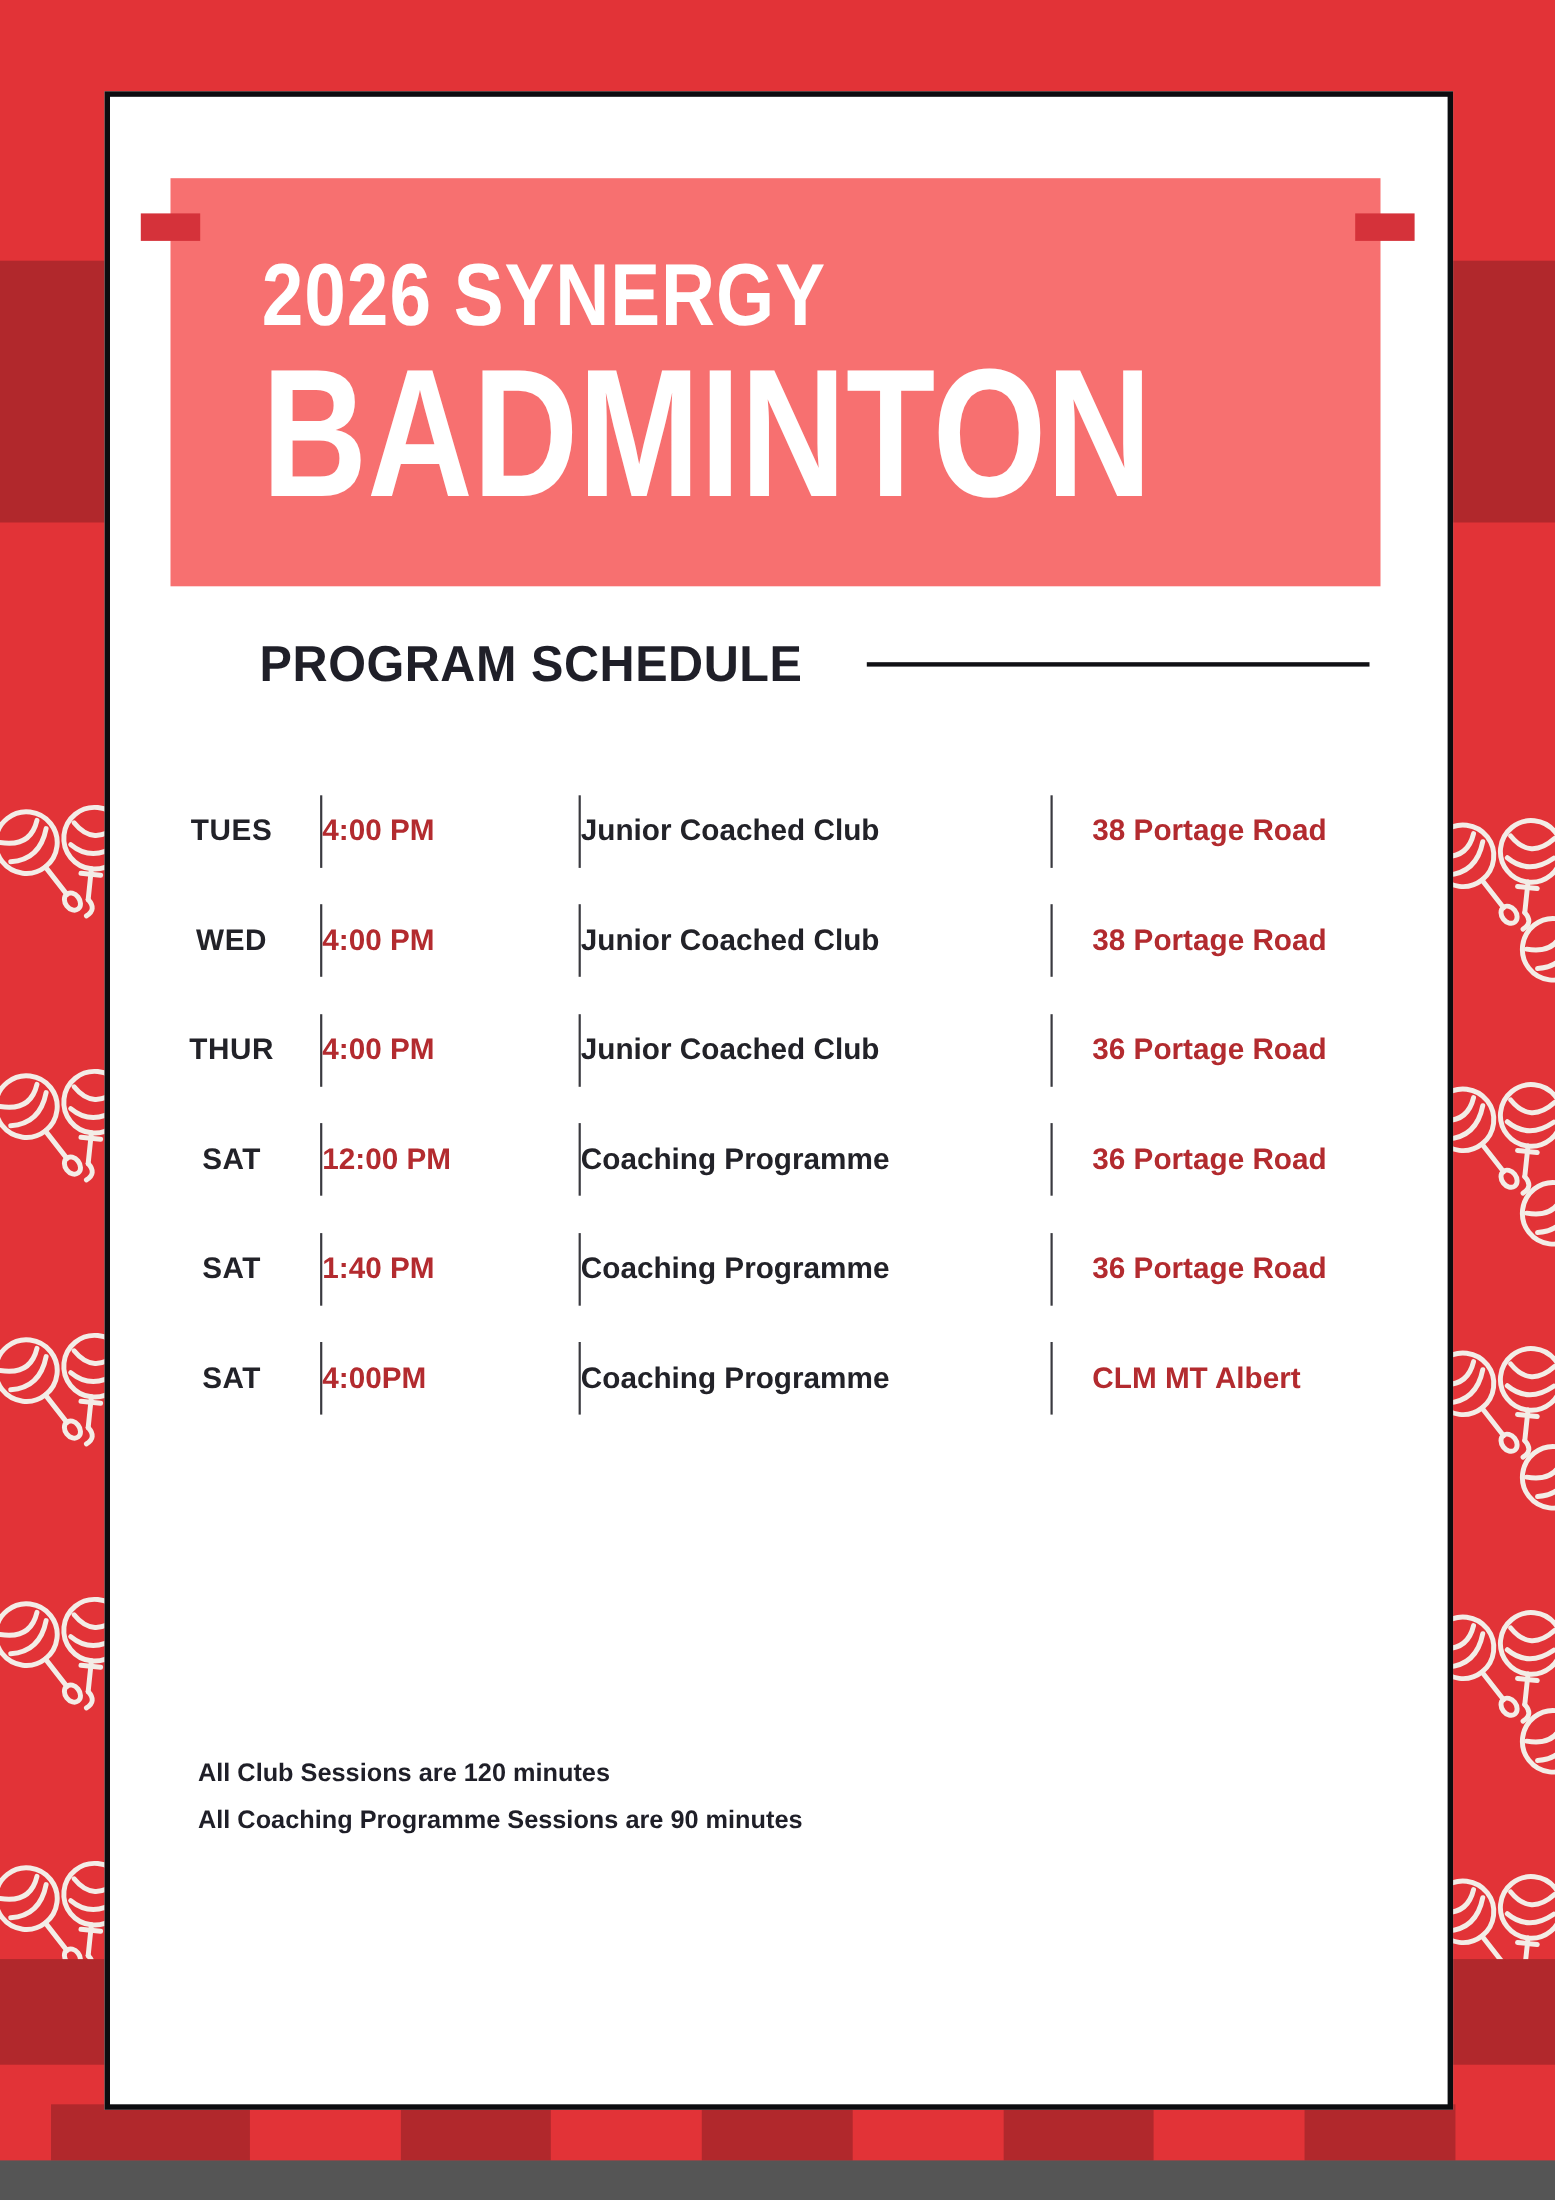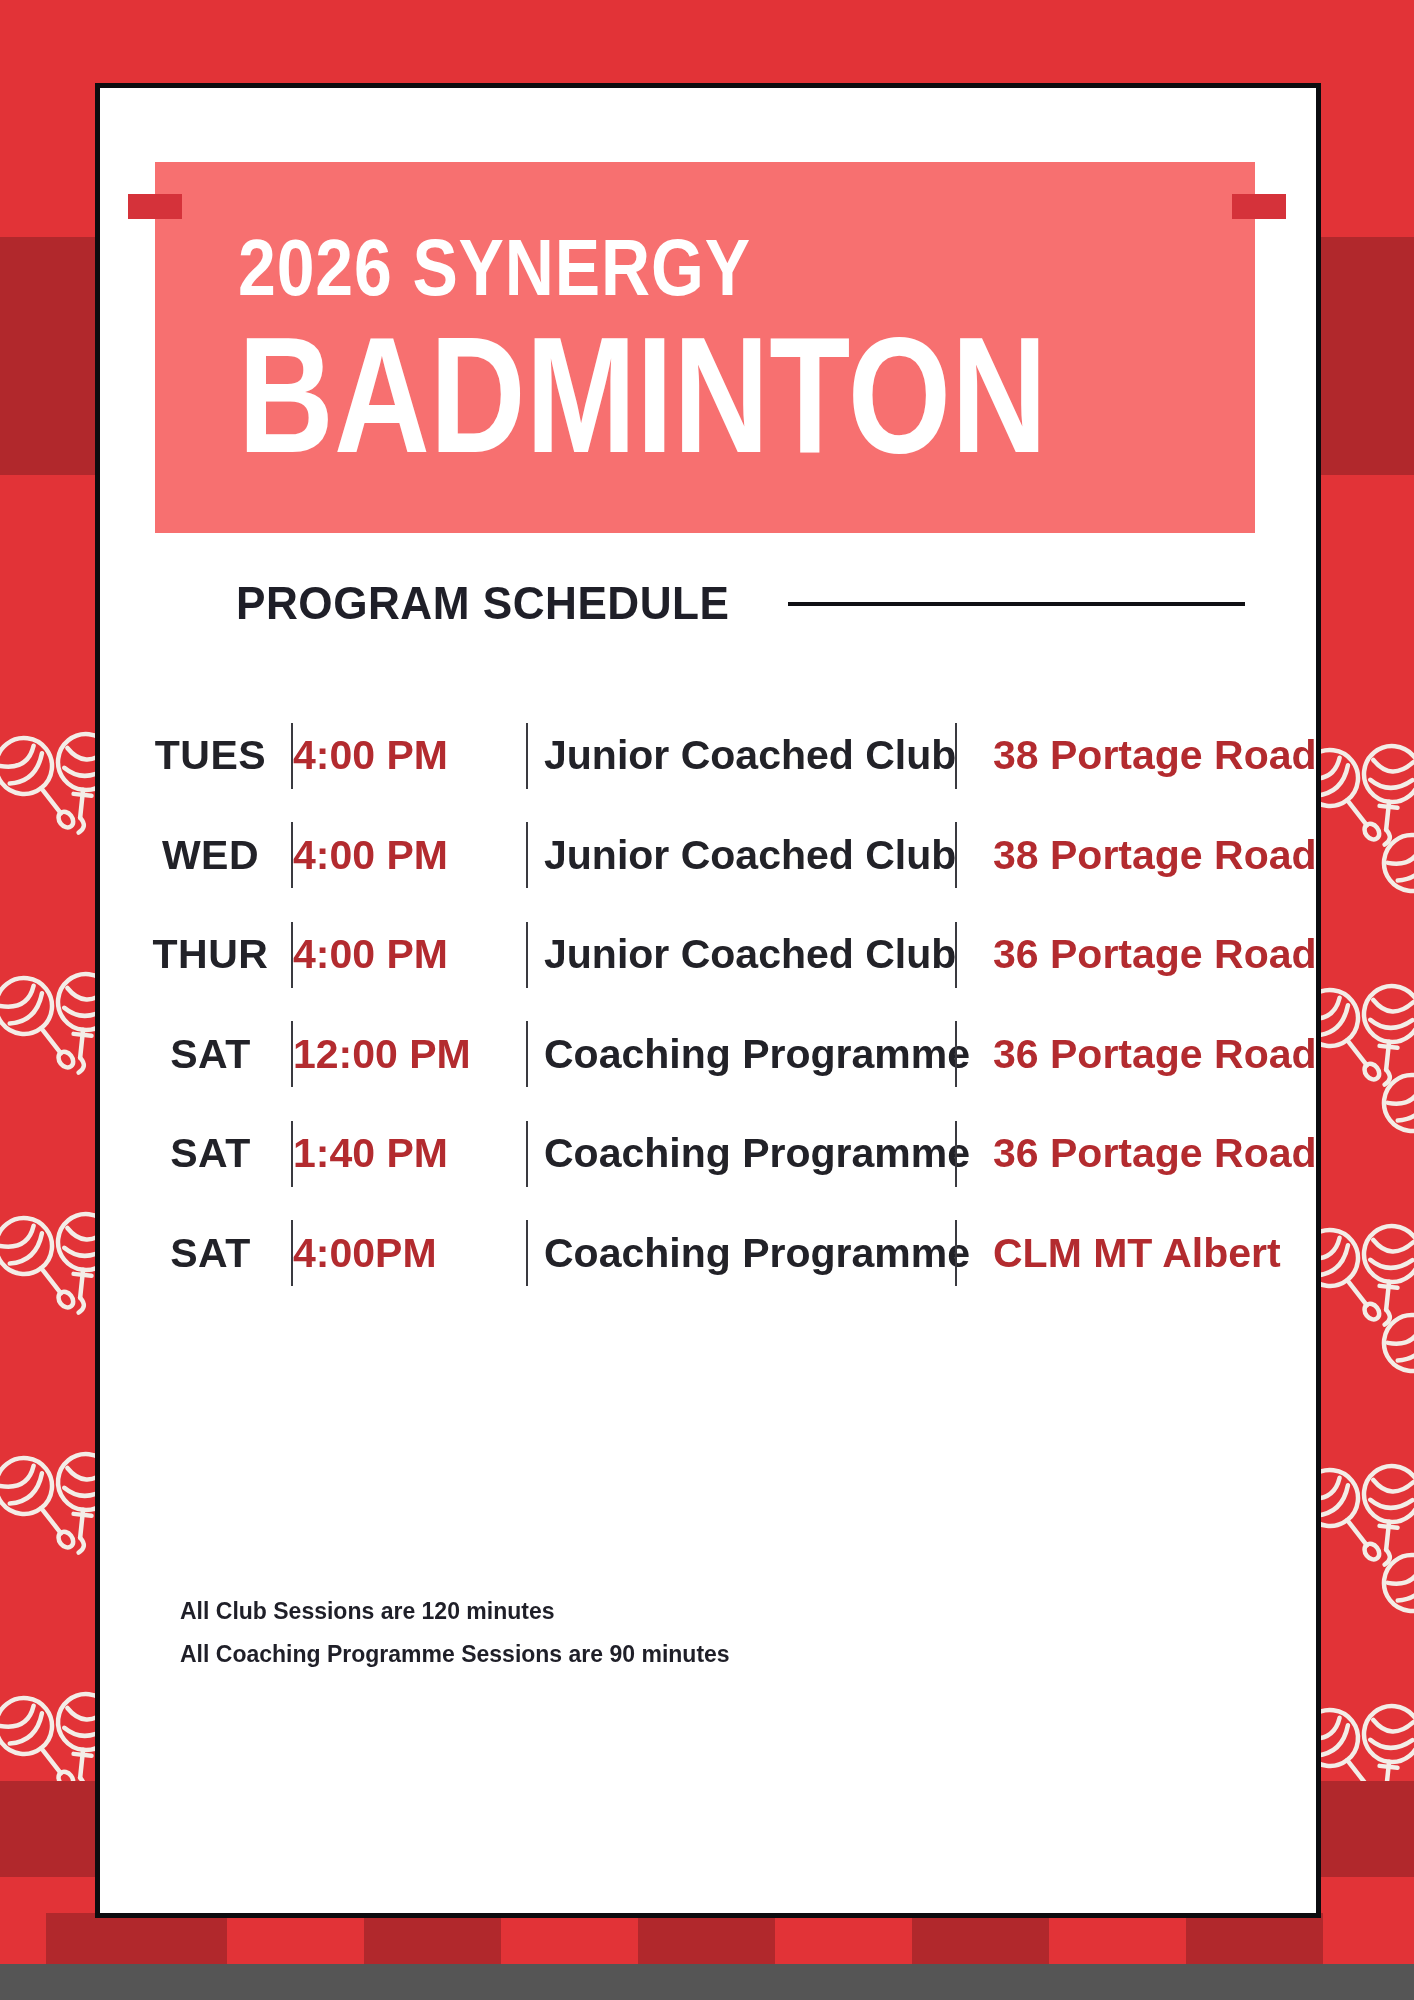--- a/index.html
+++ b/index.html
@@ -43,24 +43,24 @@
   
   .section-title{
     position:absolute;left:136px;top:492px;margin:0;color:#1f1f28;
     font-size:46px;font-weight:800;letter-spacing:0.5px;line-height:1;white-space:nowrap;
     transform:scaleX(0.96);transform-origin:left top;
   }
   .section-line{position:absolute;left:688px;top:514px;width:457px;height:4px;background:#101014;}
   
   .table{position:absolute;left:30px;top:618px;width:1164px;}
   .row{display:flex;align-items:center;height:99.5px;}
-  .cell{font-size:41px;font-weight:700;line-height:1;white-space:nowrap;}
+  .cell{font-size:27px;font-weight:700;line-height:1;white-space:nowrap;}
   .c-day{width:161px;text-align:center;color:#222228;letter-spacing:0.5px;}
   .c-time{width:233px;text-align:left;color:#b32b2f;}
-  .c-prog{width:427px;padding-left:16px;box-sizing:border-box;color:#222228;}
+  .c-prog{width:427px;box-sizing:border-box;color:#222228;}
   .c-loc{width:337px;padding-left:36px;box-sizing:border-box;color:#b32b2f;}
   .vsep{width:2px;height:66px;background:#3a3a40;flex:none;}
   
   .notes{position:absolute;left:80px;top:1502px;}
   .note-line{font-size:23px;font-weight:700;line-height:43px;color:#1f1f28;white-space:nowrap;}
 </style>
 </head>
 <body>
 
 <div class="poster">

